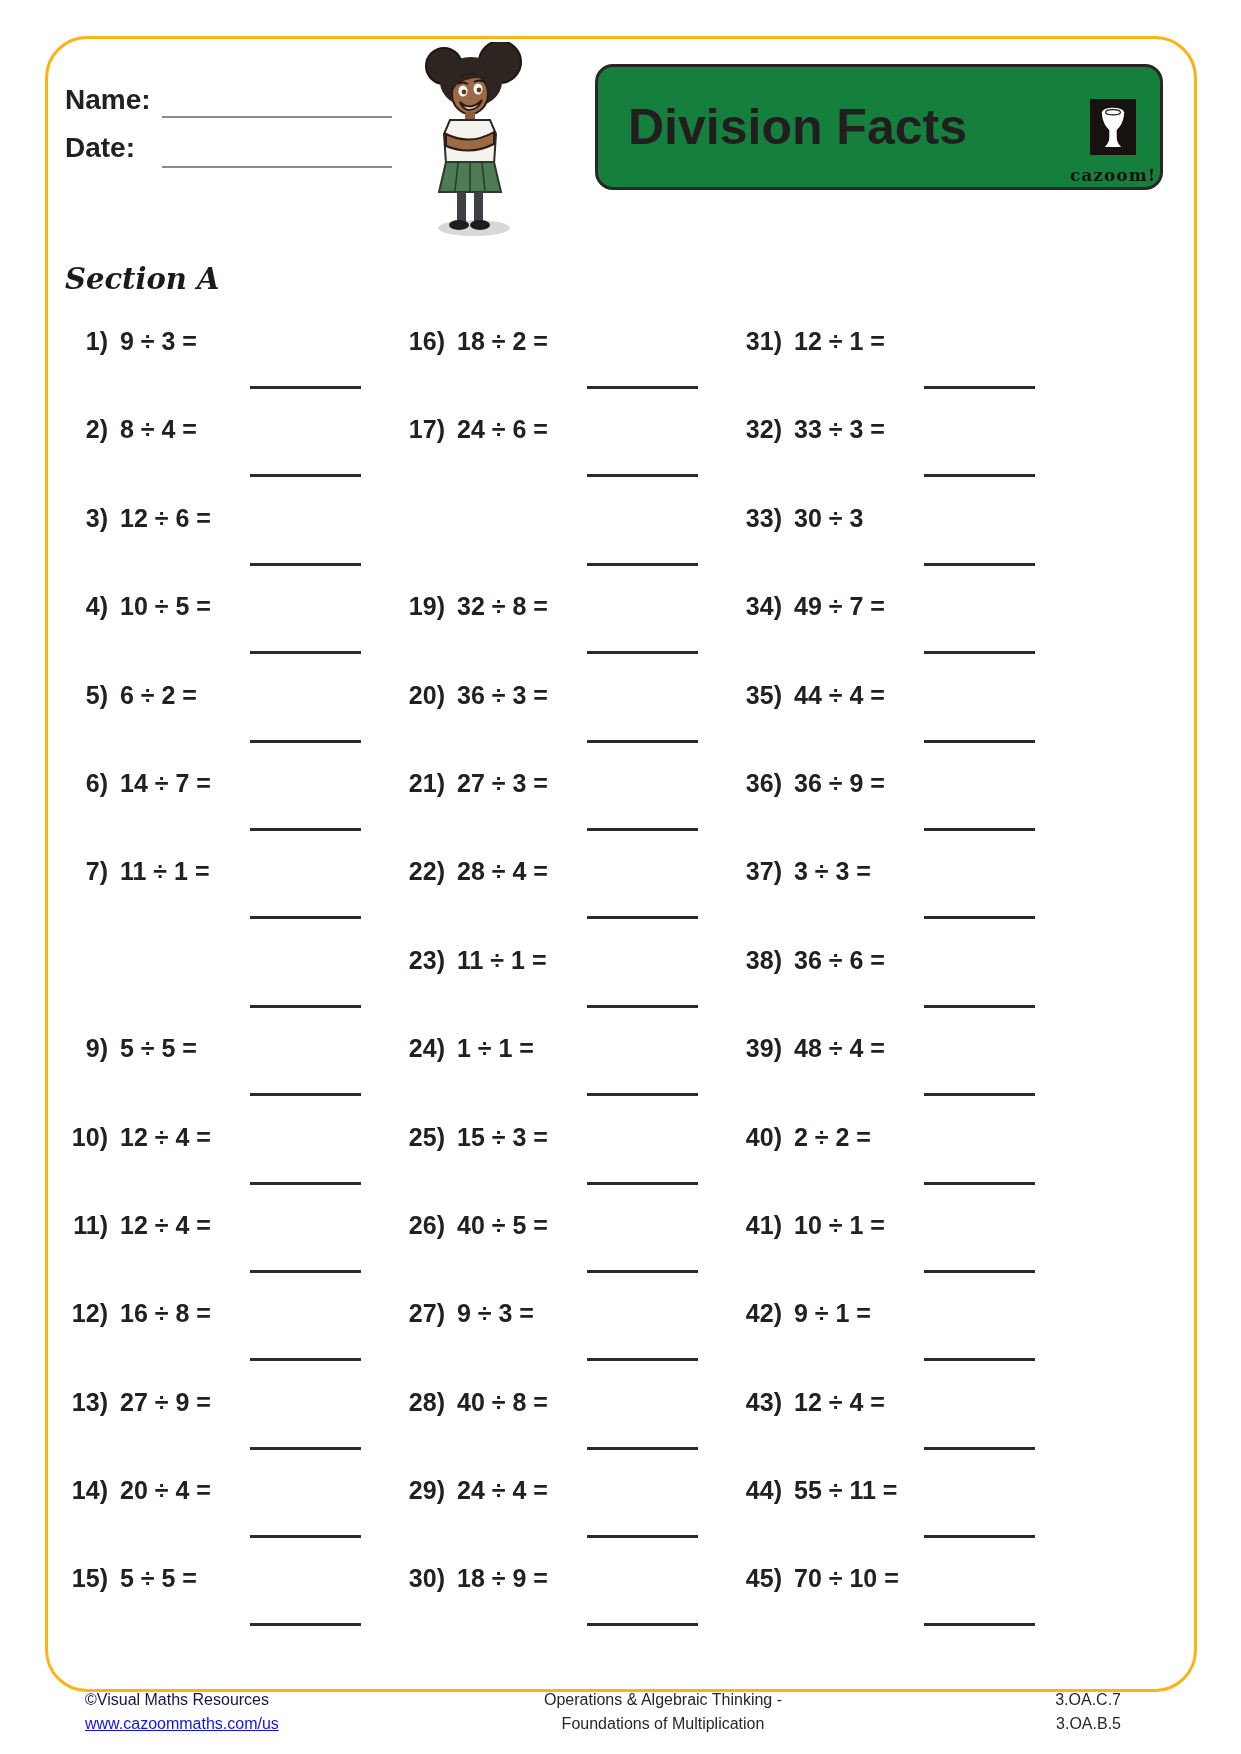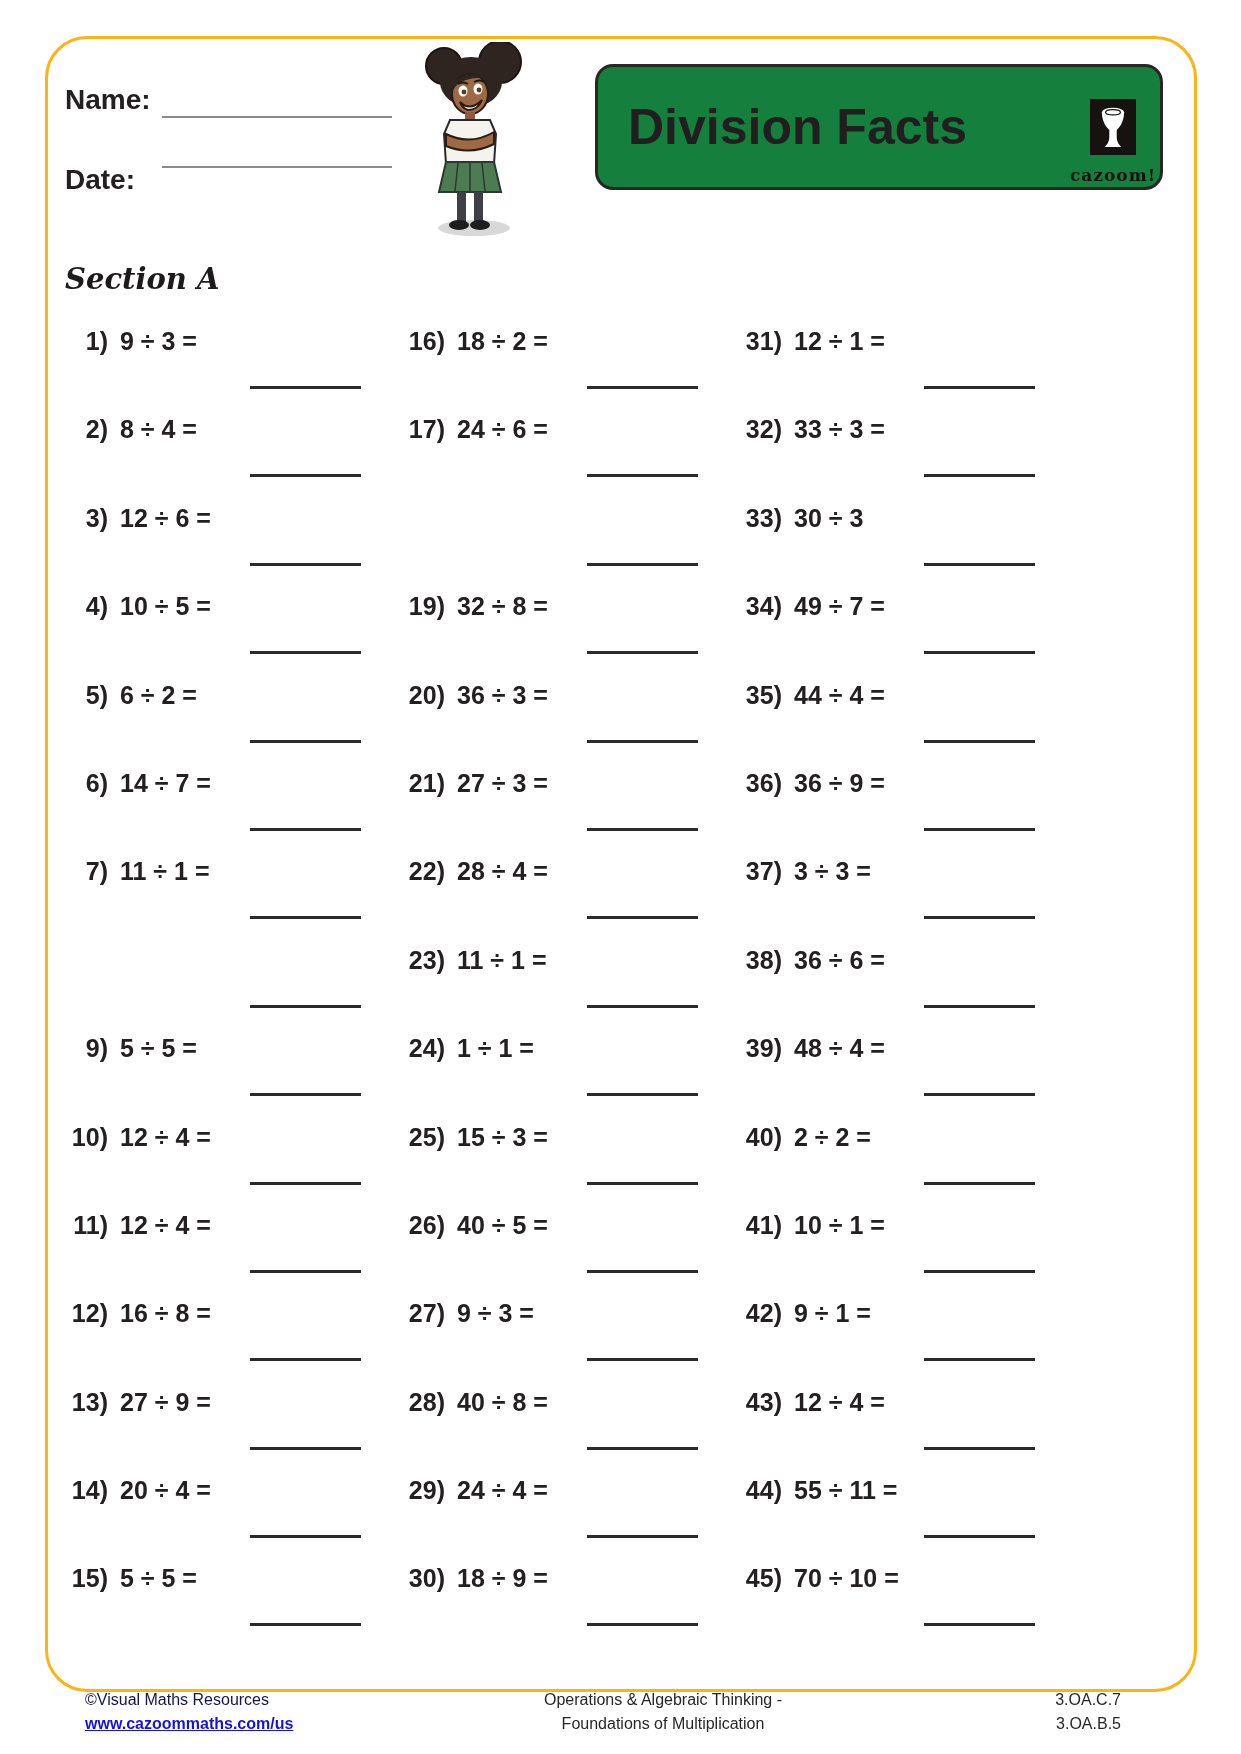--- a/index.html
+++ b/index.html
@@ -5,21 +5,21 @@
   html,body{margin:0;padding:0;background:#ffffff;}
   body{width:1241px;height:1754px;position:relative;font-family:"Liberation Sans",sans-serif;color:#231f20;overflow:hidden;}
 
   
   .frame{position:absolute;left:45px;top:36px;width:1152px;height:1656px;
          border:3px solid #fcb414;border-radius:42px;box-sizing:border-box;background:#fff;}
 
   
   .field-label{position:absolute;font-size:28px;font-weight:bold;color:#242021;}
   .name-label{left:65px;top:84px;}
-  .date-label{left:65px;top:132px;margin-top:32px;}
+  .date-label{left:65px;top:132px;}
   .write-line{position:absolute;height:0;border-top:2px solid #8a8a8a;}
   .name-line{left:162px;top:116px;width:230px;}
   .date-line{left:162px;top:166px;width:230px;}
 
   
   .girl{position:absolute;left:408px;top:42px;width:140px;height:198px;}
 
   
   .title-box{position:absolute;left:595px;top:64px;width:568px;height:126px;box-sizing:border-box;
              background:#15803d;border:3px solid #2a2722;border-radius:18px;}
@@ -37,21 +37,21 @@
   .problems{position:absolute;left:60px;top:326px;display:flex;}
   .pcol{width:337px;}
   .cell{position:relative;height:88.4px;}
   .pline{font-size:25px;font-weight:bold;line-height:30px;color:#242021;white-space:nowrap;}
   .pnum{display:inline-block;width:48px;text-align:right;margin-right:12px;}
   .ans{position:absolute;left:190px;top:60px;width:111px;height:0;border-top:3px solid #2b2b2b;}
 
   
   .footer{position:absolute;left:0;top:1686px;width:1239px;height:60px;font-size:16px;}
   .f-left{position:absolute;left:85px;top:2px;line-height:24px;color:#15154b;}
-  .f-link{color:#1412df;text-decoration:underline;font-weight:bold;}
+  .f-link{color:#1412df;text-decoration:underline;}
   .f-center{position:absolute;left:493px;top:2px;width:340px;text-align:center;line-height:24px;color:#272727;}
   .f-right{position:absolute;right:118px;top:2px;text-align:right;line-height:24px;color:#272727;}
 </style>
 </head>
 <body>
 
 <div class="frame"></div>
 
 <div class="field-label name-label">Name:</div>
 <div class="write-line name-line"></div>

